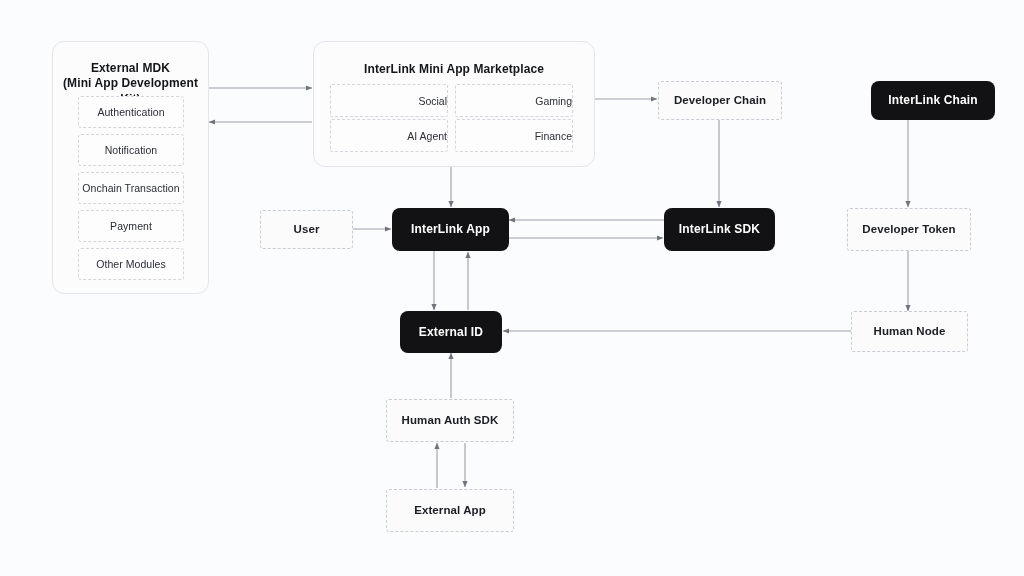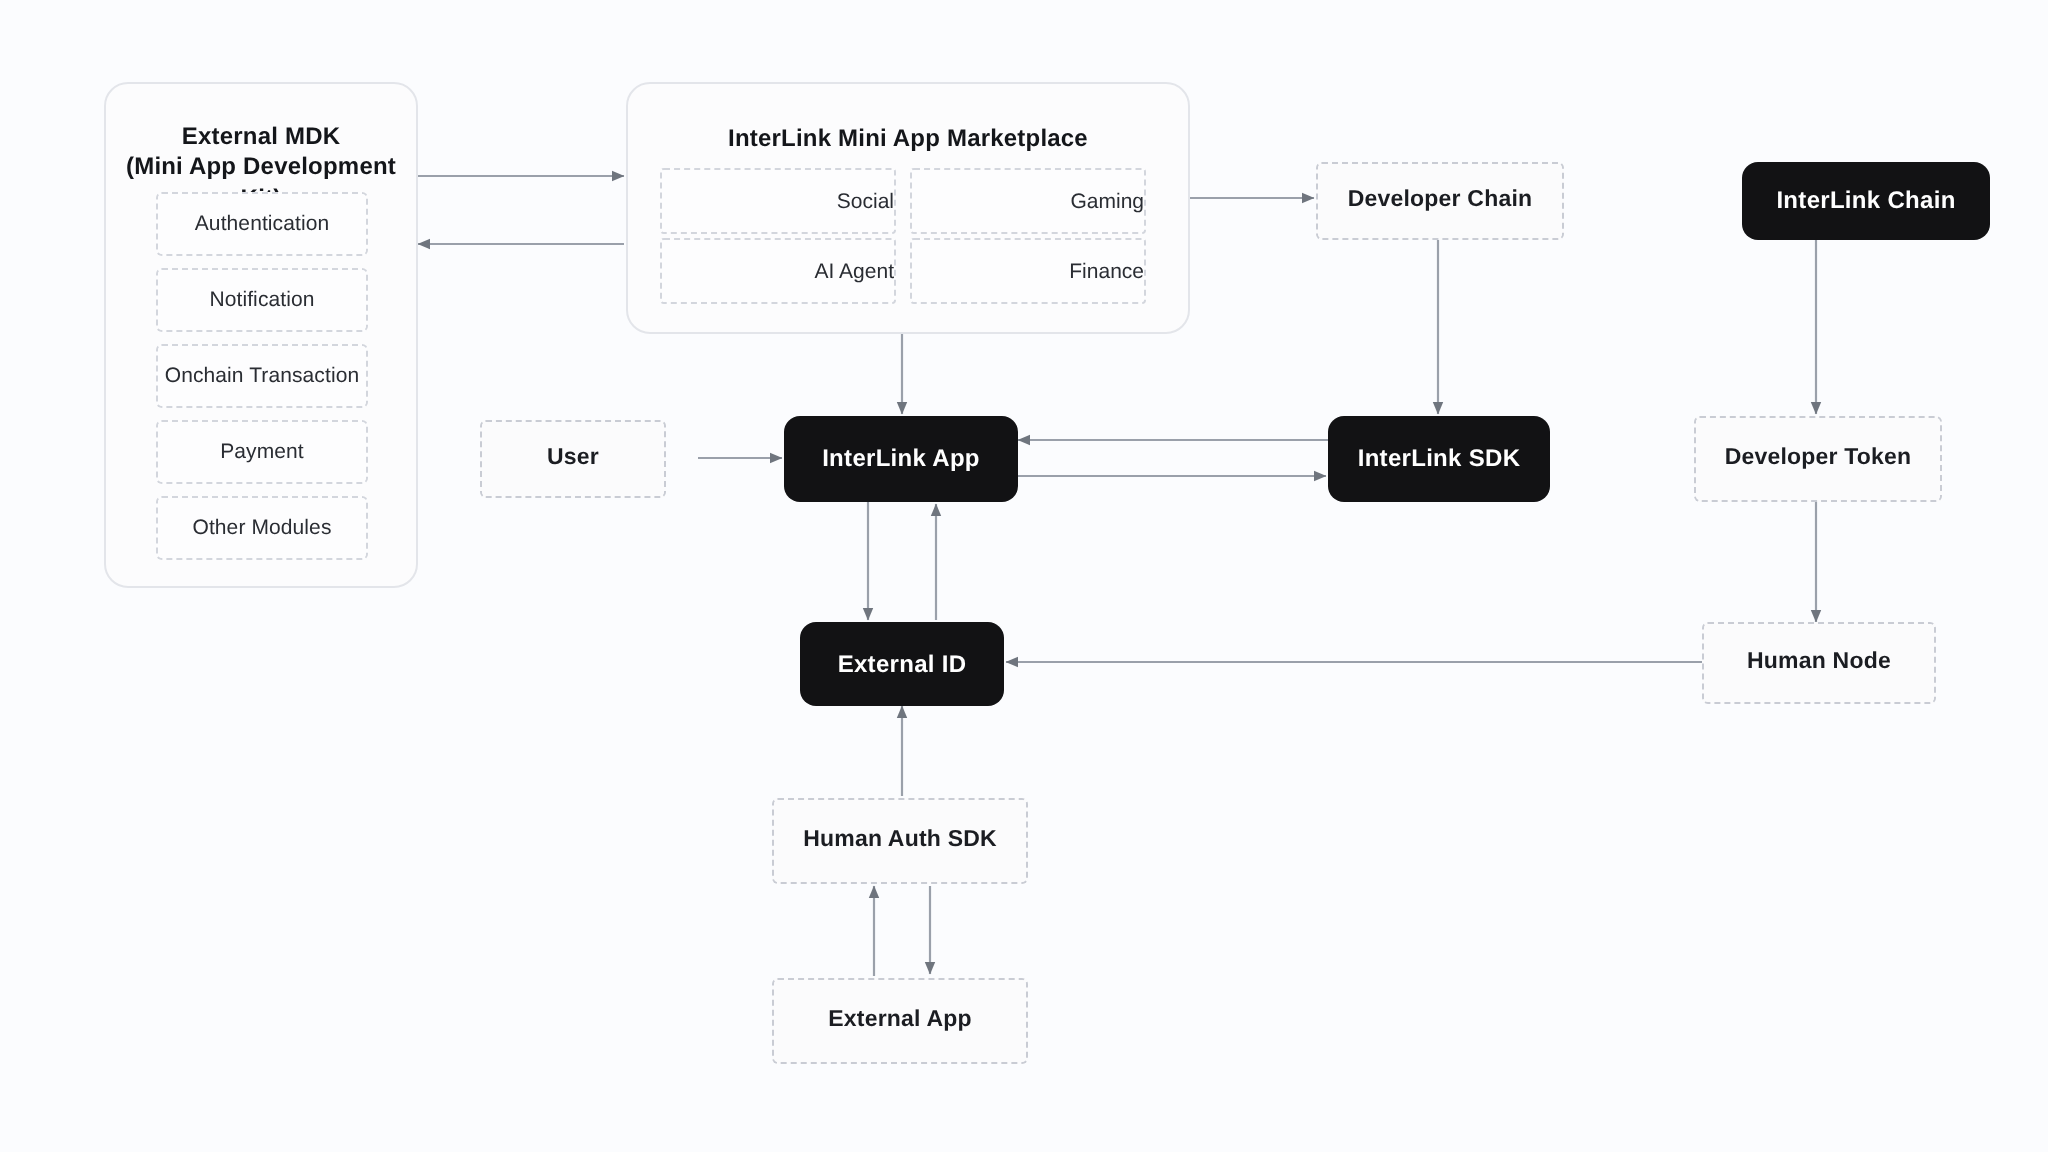--- a/index.html
+++ b/index.html
@@ -189,21 +189,21 @@
   </div>
 
   <div class="node dashed" style="left:658px; top:81px; width:124px; height:39px;">
     <span class="lbl">Developer Chain</span>
   </div>
 
   <div class="node dark" style="left:847px; top:81px; width:124px; height:39px;margin-left:24px;">
     <span class="lbl">InterLink Chain</span>
   </div>
 
-  <div class="node dashed" style="left:240px; top:210px; width:93px; height:39px;">
+  <div class="node dashed" style="left:260px; top:210px; width:93px; height:39px;">
     <span class="lbl">User</span>
   </div>
 
   <div class="node dark" style="left:392px; top:208px; width:117px; height:43px;">
     <span class="lbl">InterLink App</span>
   </div>
 
   <div class="node dark" style="left:664px; top:208px; width:111px; height:43px;">
     <span class="lbl">InterLink SDK</span>
   </div>

